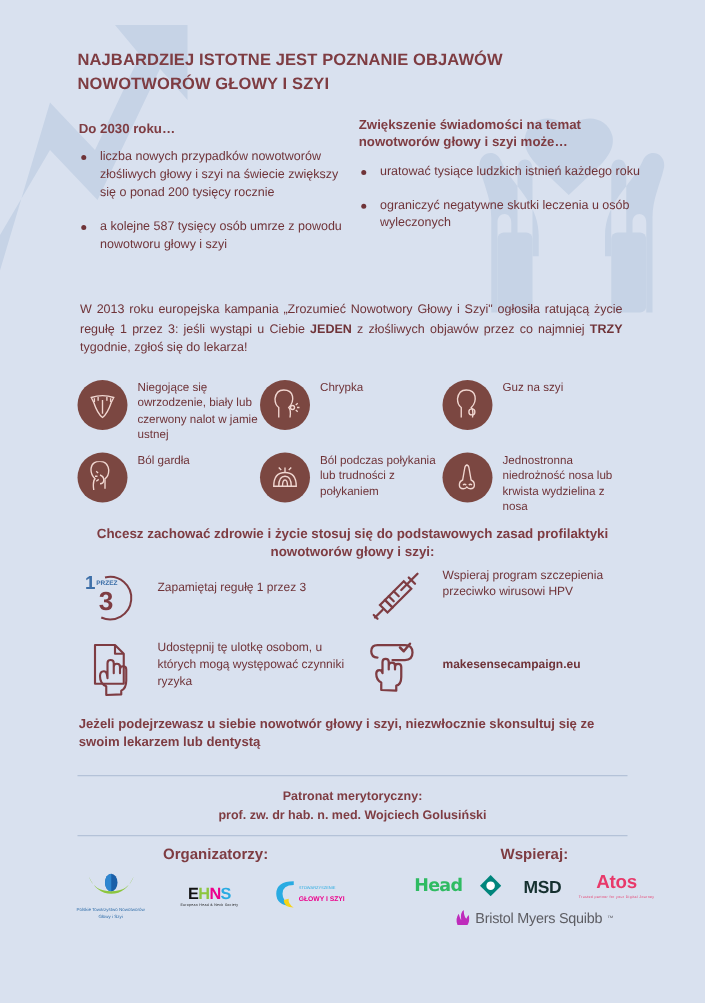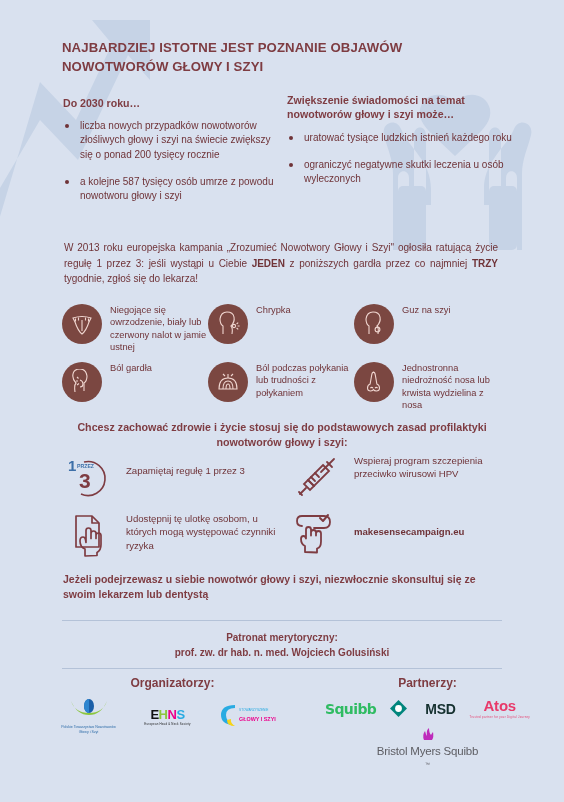--- a/index.html
+++ b/index.html
@@ -131,21 +131,21 @@
   .szyi{width:70px;}
 
   
   .merck{font-size:14px;font-weight:bold;color:#2fbb62;letter-spacing:-.6px;
          font-family:"DejaVu Sans",sans-serif;}
   .msd{display:flex;align-items:center;gap:18px;}
   .msd-word{font-size:14px;font-weight:bold;color:#15302f;letter-spacing:-.3px;}
   .atos{text-align:center;}
   .atos-word{font-size:15px;font-weight:bold;color:#e8396a;letter-spacing:-.2px;line-height:1;}
   .atos-sub{font-size:2.8px;color:#e8396a;letter-spacing:.3px;margin-top:2px;}
-  .bms{display:flex;align-items:center;justify-content:center;gap:4px;margin-top:9px;flex-direction:column;}
+  .bms{display:flex;align-items:center;justify-content:center;gap:4px;margin-top:9px;}
   .bms-word{font-size:11.5px;color:#5d5d63;letter-spacing:-.2px;}
   .bms-tm{font-size:5px;color:#5d5d63;vertical-align:super;}
 </style>
 </head>
 <body>
 
 <div class="page">
 
   <svg class="bg-deco" viewBox="0 0 564 802" xmlns="http://www.w3.org/2000/svg">
     <g fill="#c6d3e6">
@@ -174,21 +174,21 @@
 
     <div class="col col-right">
       <div class="col-head">Zwiększenie świadomości na temat nowotworów głowy i szyi może…</div>
       <ul class="bullets">
         <li>uratować tysiące ludzkich istnień każdego roku</li>
         <li>ograniczyć negatywne skutki leczenia u osób wyleczonych</li>
       </ul>
     </div>
 
     <div class="rule-para">
-      <span>W 2013 roku europejska kampania „Zrozumieć Nowotwory Głowy i Szyi" ogłosiła ratującą życie regułę 1 przez 3: jeśli wystąpi u Ciebie </span><b>JEDEN</b><span> z poniższych gardła przez co najmniej </span><b>TRZY</b><span> tygodnie, zgłoś się do lekarza!</span>
+      <span>W 2013 roku europejska kampania „Zrozumieć Nowotwory Głowy i Szyi" ogłosiła ratującą życie regułę 1 przez 3: jeśli wystąpi u Ciebie </span><b>JEDEN</b><span> z złośliwych objawów przez co najmniej </span><b>TRZY</b><span> tygodnie, zgłoś się do lekarza!</span>
     </div>
 
     <div class="symptoms">
 
       <div class="sym">
         <div class="sym-icon">
           <svg width="26" height="26" viewBox="0 0 26 26" fill="none" stroke="#f0d6d0" stroke-width="1.1">
             <path d="M4 7 q9 -3 18 0 l-2 4 q-3 9 -7 12 q-4 -3 -7 -12 z"></path>
             <path d="M13 9 v11"></path>
             <path d="M6.5 7.5 v3 M9.5 6.6 v3 M16.5 6.6 v3 M19.5 7.5 v3"></path>
@@ -348,23 +348,23 @@
               <path d="M10 18 q0 6 8 6 q-5 -3 -4 -7 z" fill="#f7d417"></path>
               <text x="22" y="9" font-family="Liberation Sans, sans-serif" font-size="3.2" fill="#29abe2">STOWARZYSZENIE</text>
               <text x="22" y="19" font-family="Liberation Sans, sans-serif" font-size="5.4" font-weight="bold" fill="#ec008c">GŁOWY I SZYI</text>
             </svg>
           </div>
 
         </div>
       </div>
 
       <div class="foot-col foot-par">
-        <div class="foot-title">Partnerzy:</div>
+        <div class="foot-title">Wspieraj:</div>
         <div class="logo-row">
-          <div class="merck">Squibb</div>
+          <div class="merck">Head</div>
           <div class="msd">
             <svg width="17" height="17" viewBox="0 0 17 17">
               <path d="M8.5 0 l8.5 8.5 l-8.5 8.5 l-8.5 -8.5 z" fill="#00857c"></path>
               <circle cx="8.5" cy="8.5" r="3.4" fill="#fff"></circle>
             </svg>
             <span class="msd-word">MSD</span>
           </div>
           <div class="atos">
             <div class="atos-word">Atos</div>
             <div class="atos-sub">Trusted partner for your Digital Journey</div>

